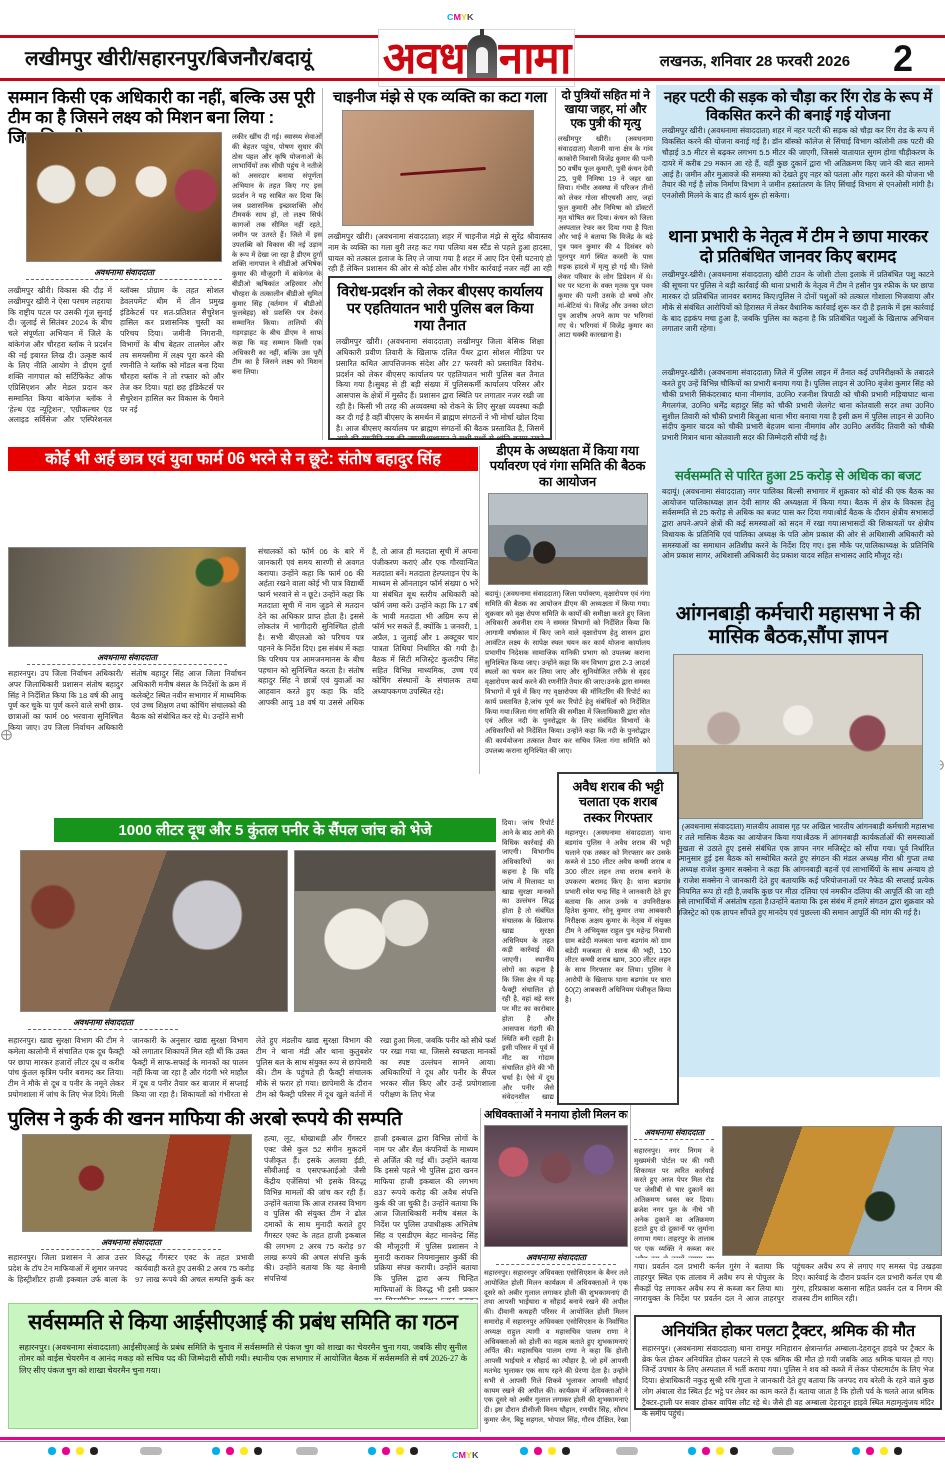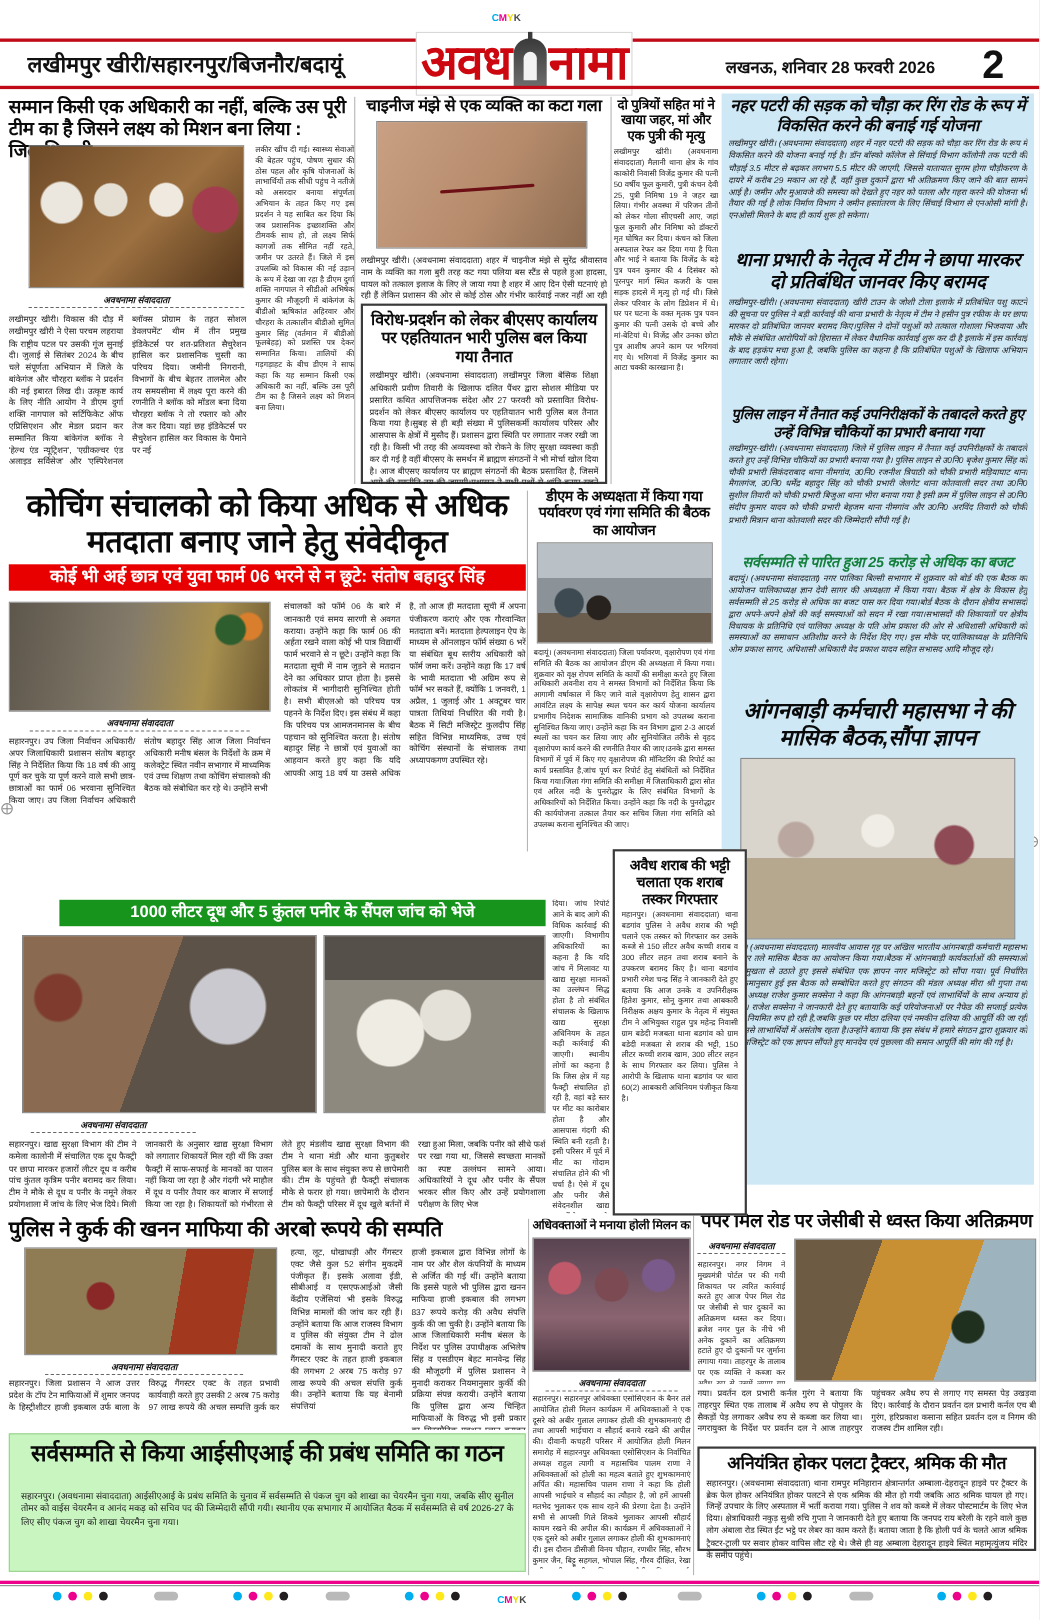--- a/index.html
+++ b/index.html
@@ -57,31 +57,30 @@
 
   <div class="abs regmark" style="left:1px;top:728px;">⨁</div>
   <div class="abs regmark" style="left:933px;top:758px;">⨁</div>
 
   <div class="abs vrule" style="left:322px;top:88px;height:352px;"></div>
   <div class="abs vrule" style="left:555px;top:88px;height:352px;"></div>
   <div class="abs vrule" style="left:479px;top:446px;height:328px;"></div>
   <div class="abs vrule" style="left:480px;top:1108px;height:324px;"></div>
   <div class="abs vrule" style="left:630px;top:1100px;height:332px;"></div>
 
-  <div class="abs blue-panel" style="left:656px;top:85px;width:284px;height:992px;padding:3px 6px;font-style:italic;">
+  <div class="abs blue-panel" style="left:656px;top:85px;width:284px;height:992px;padding:3px 6px;">
     <div>
       <div class="hl" style="font-size:15px;">नहर पटरी की सड़क को चौड़ा कर रिंग रोड के रूप में विकसित करने की बनाई गई योजना</div>
       <div class="body-txt" style="height:97px;margin-top:3px;">लखीमपुर खीरी। (अवधनामा संवाददाता) शहर में नहर पटरी की सड़क को चौड़ा कर रिंग रोड के रूप में विकसित करने की योजना बनाई गई है। डॉन बॉस्को कॉलेज से सिंचाई विभाग कॉलोनी तक पटरी की चौड़ाई 3.5 मीटर से बढ़कर लगभग 5.5 मीटर की जाएगी, जिससे यातायात सुगम होगा चौड़ीकरण के दायरे में करीब 29 मकान आ रहे हैं, वहीं कुछ दुकानें द्वारा भी अतिक्रमण किए जाने की बात सामने आई है। जमीन और मुआवजे की समस्या को देखते हुए नहर को पतला और गहरा करने की योजना भी तैयार की गई है लोक निर्माण विभाग ने जमीन हस्तांतरण के लिए सिंचाई विभाग से एनओसी मांगी है। एनओसी मिलने के बाद ही कार्य शुरू हो सकेगा।</div>
     </div>
     <div>
       <div class="hl" style="font-size:17px;margin-top:4px;">थाना प्रभारी के नेतृत्व में टीम ने छापा मारकर दो प्रतिबंधित जानवर किए बरामद</div>
       <div class="body-txt" style="height:95px;margin-top:3px;">लखीमपुर-खीरी। (अवधनामा संवाददाता) खीरी टाउन के जोशी टोला इलाके में प्रतिबंधित पशु काटने की सूचना पर पुलिस ने बड़ी कार्रवाई की थाना प्रभारी के नेतृत्व में टीम ने हसीन पुत्र रफीक के घर छापा मारकर दो प्रतिबंधित जानवर बरामद किए।पुलिस ने दोनों पशुओं को तत्काल गोशाला भिजवाया और मौके से संबंधित आरोपियों को हिरासत में लेकर वैधानिक कार्रवाई शुरू कर दी है इलाके में इस कार्रवाई के बाद हड़कंप मचा हुआ है, जबकि पुलिस का कहना है कि प्रतिबंधित पशुओं के खिलाफ अभियान लगातार जारी रहेगा।</div>
     </div>
     <div>
-      <div class="hl" style="font-size:13px;margin-top:4px;">पुलिस लाइन में तैनात कई उपनिरीक्षकों के तबादले करते हुए उन्हें विभिन्न चौकियों का प्रभारी बनाया गया</div>
       <div class="body-txt" style="height:98px;margin-top:3px;">लखीमपुर-खीरी। (अवधनामा संवाददाता) जिले में पुलिस लाइन में तैनात कई उपनिरीक्षकों के तबादले करते हुए उन्हें विभिन्न चौकियों का प्रभारी बनाया गया है। पुलिस लाइन से उ0नि0 बृजेश कुमार सिंह को चौकी प्रभारी सिकंदराबाद थाना नीमगांव, उ0नि0 रजनीश त्रिपाठी को चौकी प्रभारी मड़ियाघाट थाना मैगलगंज, उ0नि0 धर्मेंद्र बहादुर सिंह को चौकी प्रभारी जेलगेट थाना कोतवाली सदर तथा उ0नि0 सुशील तिवारी को चौकी प्रभारी बिजुआ थाना भीरा बनाया गया है इसी क्रम में पुलिस लाइन से उ0नि0 संदीप कुमार यादव को चौकी प्रभारी बेहजम थाना नीमगांव और उ0नि0 अरविंद तिवारी को चौकी प्रभारी मित्रान थाना कोतवाली सदर की जिम्मेदारी सौंपी गई है।</div>
     </div>
     <div>
       <div class="hl" style="font-size:13px;color:#15803d;margin-top:2px;">सर्वसम्मति से पारित हुआ 25 करोड़ से अधिक का बजट</div>
       <div class="body-txt" style="height:110px;margin-top:3px;">बदायूं। (अवधनामा संवाददाता) नगर पालिका बिल्सी सभागार में शुक्रवार को बोर्ड की एक बैठक का आयोजन पालिकाध्यक्ष ज्ञान देवी सागर की अध्यक्षता में किया गया। बैठक में क्षेत्र के विकास हेतु सर्वसम्मति से 25 करोड़ से अधिक का बजट पास कर दिया गया।बोर्ड बैठक के दौरान क्षेत्रीय सभासदों द्वारा अपने-अपने क्षेत्रों की कई समस्याओं को सदन में रखा गया।सभासदों की शिकायतों पर क्षेत्रीय विधायक के प्रतिनिधि एवं पालिका अध्यक्ष के पति ओम प्रकाश की ओर से अधिशासी अधिकारी को समस्याओं का समाधान अतिशीघ्र करने के निर्देश दिए गए। इस मौके पर,पालिकाध्यक्ष के प्रतिनिधि ओम प्रकाश सागर, अधिशासी अधिकारी वेद प्रकाश यादव सहित सभासद आदि मौजूद रहे।</div>
     </div>
     <div>
       <div class="hl" style="font-size:20px;margin-top:5px;">आंगनबाड़ी कर्मचारी महासभा ने की मासिक बैठक,सौंपा ज्ञापन</div>
       <div class="photo" style="width:250px;height:165px;margin:5px auto 3px auto;background:
         radial-gradient(circle at 20% 45%,#b9a7a0 0 7%,transparent 8%),
@@ -116,21 +115,20 @@
       <div class="body-txt" style="height:103px;margin-top:3px;">लखीमपुर खीरी। (अवधनामा संवाददाता) लखीमपुर जिला बेसिक शिक्षा अधिकारी प्रवीण तिवारी के खिलाफ दलित पैंथर द्वारा सोशल मीडिया पर प्रसारित कथित आपत्तिजनक संदेश और 27 फरवरी को प्रस्तावित विरोध-प्रदर्शन को लेकर बीएसए कार्यालय पर एहतियातन भारी पुलिस बल तैनात किया गया है।सुबह से ही बड़ी संख्या में पुलिसकर्मी कार्यालय परिसर और आसपास के क्षेत्रों में मुस्तैद हैं। प्रशासन द्वारा स्थिति पर लगातार नजर रखी जा रही है। किसी भी तरह की अव्यवस्था को रोकने के लिए सुरक्षा व्यवस्था कड़ी कर दी गई है वहीं बीएसए के समर्थन में ब्राह्मण संगठनों ने भी मोर्चा खोल दिया है। आज बीएसए कार्यालय पर ब्राह्मण संगठनों की बैठक प्रस्तावित है, जिसमें आगे की रणनीति तय की जाएगी।प्रशासन ने सभी पक्षों से शांति बनाए रखने की अपील की है।</div>
     </div>
   </div>
 
   <div class="abs" style="left:558px;top:88px;width:95px;height:352px;">
     <div class="hl" style="font-size:12px;">दो पुत्रियों सहित मां ने खाया जहर, मां और एक पुत्री की मृत्यु</div>
     <div class="body-txt body-sm" style="height:290px;margin-top:4px;">लखीमपुर खीरी। (अवधनामा संवाददाता) मैलानी थाना क्षेत्र के गांव काकोरी निवासी विजेंद्र कुमार की पत्नी 50 वर्षीय फूल कुमारी, पुत्री कंचन देवी 25, पुत्री निमिषा 19 ने जहर खा लिया। गंभीर अवस्था में परिजन तीनों को लेकर गोला सीएचसी आए, जहां फूल कुमारी और निमिषा को डॉक्टरों मृत घोषित कर दिया। कंचन को जिला अस्पताल रेफर कर दिया गया है पिता और भाई ने बताया कि विजेंद्र के बड़े पुत्र पवन कुमार की 4 दिसंबर को पूरनपुर मार्ग स्थित कजरी के पास सड़क हादसे में मृत्यु हो गई थी। जिसे लेकर परिवार के लोग डिप्रेशन में थे। घर पर घटना के वक्त मृतक पुत्र पवन कुमार की पत्नी उसके दो बच्चे और मां-बेटियां थे। विजेंद्र और उनका छोटा पुत्र आशीष अपने काम पर भरिगवां गए थे। भरिगवां में विजेंद्र कुमार का आटा चक्की कारखाना है।</div>
   </div>
 
   <div class="abs" style="left:8px;top:443px;width:470px;height:332px;">
-    <div class="hl" style="font-size:28px;">कोचिंग संचालको को किया अधिक से अधिक मतदाता बनाए जाने हेतु संवेदीकृत</div>
     <div class="banner" style="margin-top:4px;height:24px;line-height:24px;font-size:16px;background:#e80000;">कोई भी अर्ह छात्र एवं युवा फार्म 06 भरने से न छूटे: संतोष बहादुर सिंह</div>
     <div style="position:absolute;left:0;top:104px;width:238px;">
       <div class="photo" style="width:238px;height:100px;background:
         radial-gradient(circle at 85% 25%,#2e5d2e 0 6%,transparent 7%),
         radial-gradient(circle at 92% 22%,#d97e2c 0 5%,transparent 6%),
         linear-gradient(100deg,#5d564b,#837a6a 45%,#a8904f 75%,#6e5a33);"></div>
       <div class="byline" style="width:200px;margin:4px auto 0 auto;">अवधनामा संवाददाता</div>
       <div class="body-txt cols2" style="width:238px;height:100px;margin-top:4px;">सहारनपुर। उप जिला निर्वाचन अधिकारी/अपर जिलाधिकारी प्रशासन संतोष बहादुर सिंह ने निर्देशित किया कि 18 वर्ष की आयु पूर्ण कर चुके या पूर्ण करने वाले सभी छात्र-छात्राओं का फार्म 06 भरवाना सुनिश्चित किया जाए। उप जिला निर्वाचन अधिकारी संतोष बहादुर सिंह आज जिला निर्वाचन अधिकारी मनीष बंसल के निर्देशों के क्रम में कलेक्ट्रेट स्थित नवीन सभागार में माध्यमिक एवं उच्च शिक्षण तथा कोचिंग संचालको की बैठक को संबोधित कर रहे थे। उन्होंने सभी</div>
     </div>
     <div class="body-txt cols2" style="position:absolute;left:250px;top:104px;width:220px;height:228px;">संचालकों को फॉर्म 06 के बारे में जानकारी एवं समय सारणी से अवगत कराया। उन्होंने कहा कि फार्म 06 की अर्हता रखने वाला कोई भी पात्र विद्यार्थी फार्म भरवाने से न छूटे। उन्होंने कहा कि मतदाता सूची में नाम जुड़ने से मतदान देने का अधिकार प्राप्त होता है। इससे लोकतंत्र में भागीदारी सुनिश्चित होती है। सभी बीएलओ को परिचय पत्र पहनने के निर्देश दिए। इस संबंध में कहा कि परिचय पत्र आमजनमानस के बीच पहचान को सुनिश्चित करता है। संतोष बहादुर सिंह ने छात्रों एवं युवाओं का आहवान करते हुए कहा कि यदि आपकी आयु 18 वर्ष या उससे अधिक है, तो आज ही मतदाता सूची में अपना पंजीकरण कराएं और एक गौरवान्वित मतदाता बनें। मतदाता हेल्पलाइन ऐप के माध्यम से ऑनलाइन फॉर्म संख्या 6 भरें या संबंधित बूथ स्तरीय अधिकारी को फॉर्म जमा करें। उन्होंने कहा कि 17 वर्ष के भावी मतदाता भी अग्रिम रूप से फॉर्म भर सकते हैं, क्योंकि 1 जनवरी, 1 अप्रैल, 1 जुलाई और 1 अक्टूबर चार पात्रता तिथियां निर्धारित की गयी है। बैठक में सिटी मजिस्ट्रेट कुलदीप सिंह सहित विभिन्न माध्यमिक, उच्च एवं कोचिंग संस्थानों के संचालक तथा अध्यापकगण उपस्थित रहे।</div>
@@ -183,32 +181,31 @@
     <div class="photo" style="width:144px;height:122px;margin-top:4px;background:
       radial-gradient(circle at 50% 35%,#7c4a52 0 14%,transparent 15%),
       radial-gradient(circle at 20% 30%,#c05a6a 0 10%,transparent 11%),
       radial-gradient(circle at 80% 28%,#7a5a8a 0 10%,transparent 11%),
       linear-gradient(#5a4452,#8a6470 60%,#4a3540);"></div>
     <div class="byline" style="width:120px;margin:4px auto 0 auto;">अवधनामा संवाददाता</div>
     <div class="body-txt body-sm" style="height:158px;margin-top:3px;">सहारनपुर। सहारनपुर अधिवक्ता एसोसिएशन के बैनर तले आयोजित होली मिलन कार्यक्रम में अधिवक्ताओं ने एक दूसरे को अबीर गुलाल लगाकर होली की शुभकामनाएं दी तथा आपसी भाईचारा व सौहार्द बनाये रखने की अपील की। दीवानी कचहरी परिसर में आयोजित होली मिलन समारोह में सहारनपुर अधिवक्ता एसोसिएशन के निर्वाचित अध्यक्ष राहुल त्यागी व महासचिव पालम राणा ने अधिवक्ताओं को होली का महत्व बताते हुए शुभकामनाएं अर्पित की। महासचिव पालम राणा ने कहा कि होली आपसी भाईचारे व सौहार्द का त्यौहार है, जो हमें आपसी मतभेद भुलाकर एक साथ रहने की प्रेरणा देता है। उन्होंने सभी से आपसी गिले शिकवे भुलाकर आपसी सौहार्द कायम रखने की अपील की। कार्यक्रम में अधिवक्ताओं ने एक दूसरे को अबीर गुलाल लगाकर होली की शुभकामनाएं दी। इस दौरान डीसीजी विनय चौहान, रणधीर सिंह, सौरभ कुमार जैन, बिट्टू सहगल, भोपाल सिंह, गौरव दीक्षित, रेखा रानी, अनीता रानी, सचिन कुमार सैनी, रविदत्त शर्मा, अंकित चौधरी, जमाल साबरी, मुनव्वर खान समेत भारी संख्या में अधिवक्ता मौजूद रहे।</div>
   </div>
 
   <div class="abs" style="left:634px;top:1100px;width:308px;height:212px;">
-    <div class="hl" style="font-size:17px;">पेपर मिल रोड पर जेसीबी से ध्वस्त किया अतिक्रमण</div>
     <div class="byline" style="position:absolute;left:0;top:26px;width:80px;">अवधनामा संवाददाता</div>
     <div class="body-txt body-sm" style="position:absolute;left:0;top:46px;width:80px;height:112px;">सहारनपुर। नगर निगम ने मुख्यमंत्री पोर्टल पर की गयी शिकायत पर त्वरित कार्रवाई करते हुए आज पेपर मिल रोड पर जेसीबी से चार दुकानें का अतिक्रमण ध्वस्त कर दिया। ब्रजेश नगर पुल के नीचे भी अनेक दुकानें का अतिक्रमण हटाते हुए दो दुकानों पर जुर्माना लगाया गया। ताहरपुर के तालाब पर एक व्यक्ति ने कब्जा कर अवैध रुप से उसमें लगाए गए सैकड़ों पेड़ों को भी आज उखड़वाया गया। पेपर मिल रोड पर टीन शेड डलवाकर चार दुकानदारों द्वारा अतिक्रमण किया गया था। जिसकी शिकायत कुछ लोगों द्वारा मुख्यमंत्री पोर्टल पर की गयी थी। नगरायुक्त जिपू गिरि के निर्देश पर आज प्रवर्तन दल ने पेपर रोड पहुंचकर जेसीबी से टीन शेड सहित सभी अतिक्रमण ध्वस्त कर दिया। इसके अलावा ब्रजेश नगर पुल के नीचे भी करीब एक दर्जन दुकानों का अतिक्रमण हटाया गया।</div>
     <div class="photo" style="position:absolute;left:88px;top:26px;width:220px;height:130px;background:
       radial-gradient(circle at 72% 62%,#20301f 0 8%,transparent 9%),
       linear-gradient(110deg,#6d5b43 0 30%,#c98f33 30% 65%,#9db3bd 65% 100%);"></div>
     <div class="body-txt cols2" style="position:absolute;left:0;top:162px;width:308px;height:50px;">गया। प्रवर्तन दल प्रभारी कर्नल गुरंग ने बताया कि ताहरपुर स्थित एक तालाब में अवैध रुप से पोपुलर के सैकड़ों पेड़ लगाकर अवैध रुप से कब्जा कर लिया था। नगरायुक्त के निर्देश पर प्रवर्तन दल ने आज ताहरपुर पहुंचकर अवैध रुप से लगाए गए समस्त पेड़ उखड़वा दिए। कार्रवाई के दौरान प्रवर्तन दल प्रभारी कर्नल एच बी गुरंग, हरिप्रकाश कसाना सहित प्रवर्तन दल व निगम की राजस्व टीम शामिल रही।</div>
   </div>
 
   <div class="abs green-box" style="left:8px;top:1303px;width:470px;height:126px;padding:6px 10px;">
     <div class="hl" style="font-size:21px;">सर्वसम्मति से किया आईसीएआई की प्रबंध समिति का गठन</div>
-    <div class="body-txt" style="font-size:8.2px;height:64px;margin-top:20px;">सहारनपुर। (अवधनामा संवाददाता) आईसीएआई के प्रबंध समिति के चुनाव में सर्वसम्मति से पंकज चुग को शाखा का चेयरमैन चुना गया, जबकि सीए सुनील तोमर को वाईस चेयरमैन व आनंद मकड़ को सचिव पद की जिम्मेदारी सौंपी गयी। स्थानीय एक सभागार में आयोजित बैठक में सर्वसम्मति से वर्ष 2026-27 के लिए सीए पंकज चुग को शाखा चेयरमैन चुना गया।</div>
+    <div class="body-txt" style="font-size:8.2px;height:64px;margin-top:7px;font-family:Liberation Serif, serif;">सहारनपुर। (अवधनामा संवाददाता) आईसीएआई के प्रबंध समिति के चुनाव में सर्वसम्मति से पंकज चुग को शाखा का चेयरमैन चुना गया, जबकि सीए सुनील तोमर को वाईस चेयरमैन व आनंद मकड़ को सचिव पद की जिम्मेदारी सौंपी गयी। स्थानीय एक सभागार में आयोजित बैठक में सर्वसम्मति से वर्ष 2026-27 के लिए सीए पंकज चुग को शाखा चेयरमैन चुना गया।</div>
   </div>
 
   <div class="abs boxed" style="left:634px;top:1315px;width:308px;height:95px;">
     <div class="hl" style="font-size:16px;">अनियंत्रित होकर पलटा ट्रैक्टर, श्रमिक की मौत</div>
     <div class="body-txt" style="height:82px;margin-top:3px;">सहारनपुर। (अवधनामा संवाददाता) थाना रामपुर मनिहारान क्षेत्रान्तर्गत अम्बाला-देहरादून हाइवे पर ट्रैक्टर के ब्रेक फेल होकर अनियंत्रित होकर पलटने से एक श्रमिक की मौत हो गयी जबकि आठ श्रमिक घायल हो गए। जिन्हें उपचार के लिए अस्पताल में भर्ती कराया गया। पुलिस ने शव को कब्जे में लेकर पोस्टमार्टम के लिए भेज दिया। क्षेत्राधिकारी नकुड़ सुश्री रुचि गुप्ता ने जानकारी देते हुए बताया कि जनपद राय बरेली के रहने वाले कुछ लोग अंबाला रोड स्थित ईंट भट्ठे पर लेबर का काम करते हैं। बताया जाता है कि होली पर्व के चलते आज श्रमिक ट्रैक्टर-ट्राली पर सवार होकर वापिस लौट रहे थे। जैसे ही वह अम्बाला देहरादून हाइवे स्थित महामृत्युंजय मंदिर के समीप पहुंचे।</div>
   </div>
 
   <div class="abs" style="left:0;top:1437px;width:945px;height:3px;background:#ec008c;"></div>
   <div class="abs" style="left:0;top:1441px;width:945px;height:1px;background:#8a8a8a;"></div>
 

